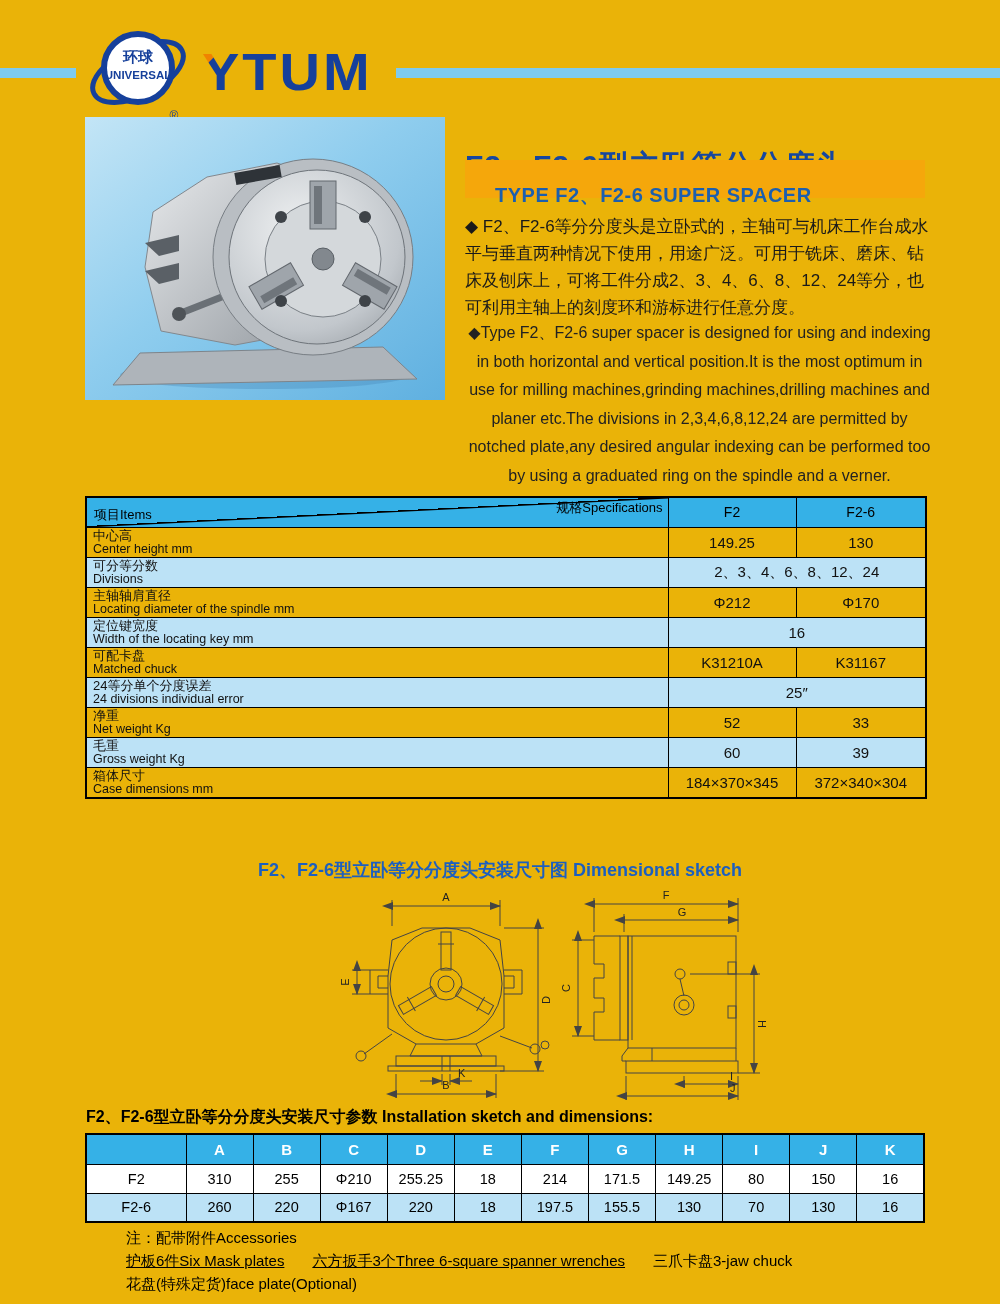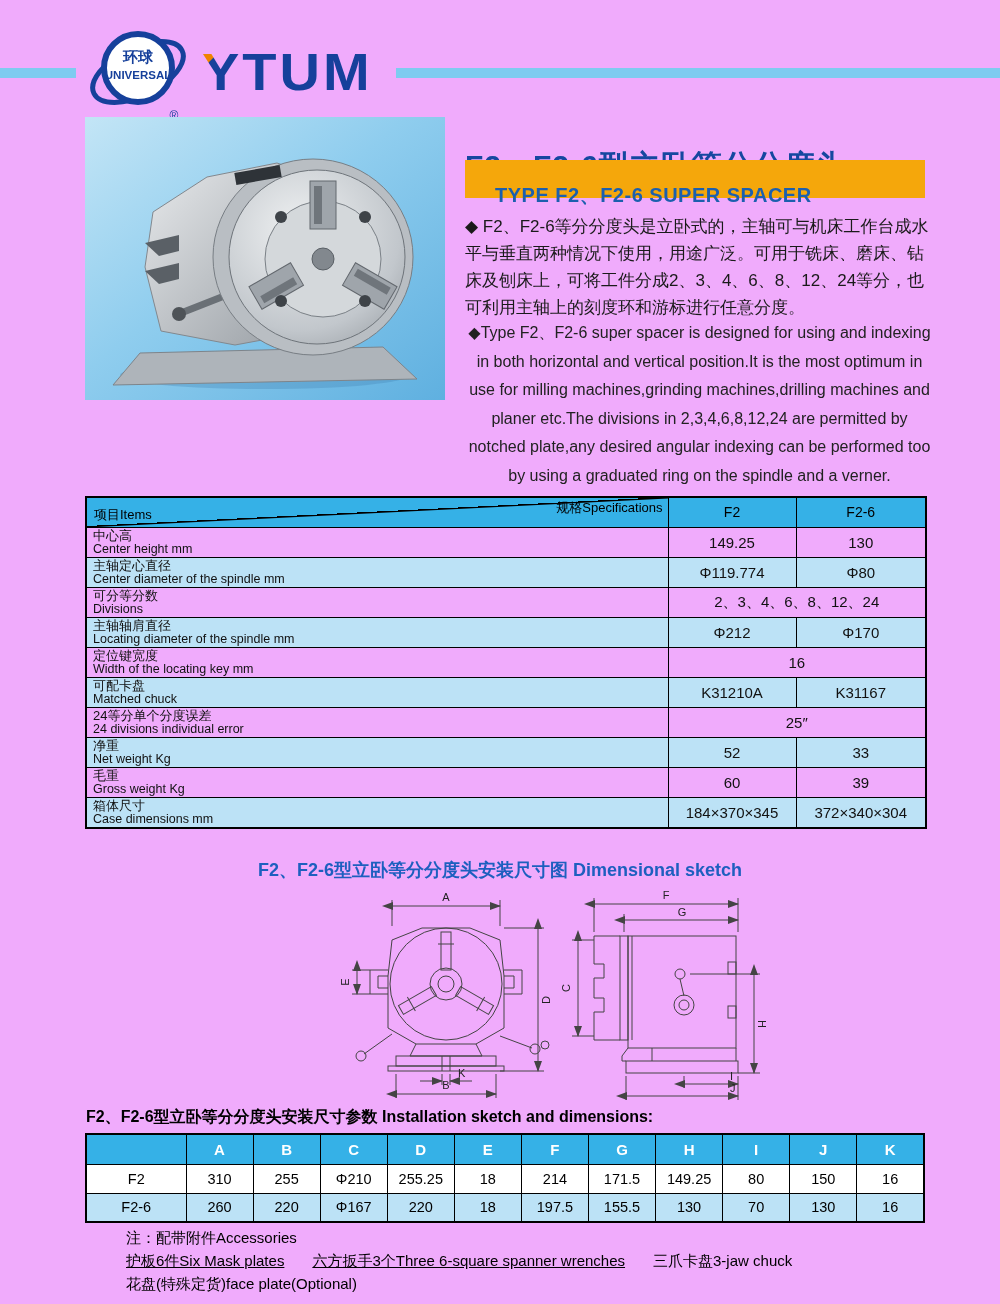--- a/index.html
+++ b/index.html
@@ -1,19 +1,19 @@
 <!DOCTYPE html>
 <html><head>
 <meta charset="utf-8">
 <style>
   * { margin:0; padding:0; box-sizing:border-box; }
   body { background:#e8e8e8; font-family:"Liberation Sans", sans-serif; }
   .page {
     position:relative; width:1000px; height:1304px; margin:0 auto;
-    background:#f0abfc; overflow:hidden; color:#111;padding-left:31px;
+    background:#eab308; overflow:hidden; color:#111;padding-left:31px;
   }
 
   
   .rule { position:absolute; height:10px; background:#7ECBF0; top:68px; }
   .rule-left  { left:0; width:76px; }
   .rule-right { left:396px; right:0; }
 
   .logo { position:absolute; left:88px; top:22px; display:flex; align-items:center; }
   .globe { width:100px; height:102px; }
   .brand-text {
@@ -190,28 +190,20 @@
       <tr>
         <td class="item">
           <div class="cn">中心高</div>
           <div class="en">Center height mm</div>
         </td>
         <td class="val">149.25</td>
         <td class="val">130</td>
       </tr>
       <tr>
         <td class="item">
-          <div class="cn">主轴定心直径</div>
-          <div class="en">Center diameter of the spindle mm</div>
-        </td>
-        <td class="val">Φ119.774</td>
-        <td class="val">Φ80</td>
-      </tr>
-      <tr>
-        <td class="item">
           <div class="cn">可分等分数</div>
           <div class="en">Divisions</div>
         </td>
         <td class="val" colspan="2">2、3、4、6、8、12、24</td>
       </tr>
       <tr>
         <td class="item">
           <div class="cn">主轴轴肩直径</div>
           <div class="en">Locating diameter of the spindle mm</div>
         </td>

